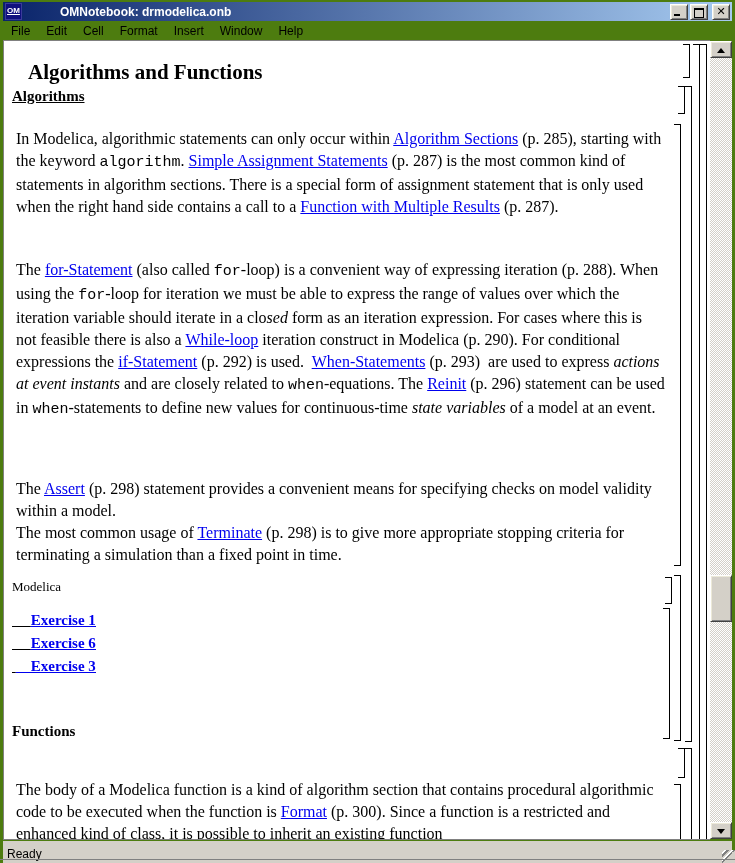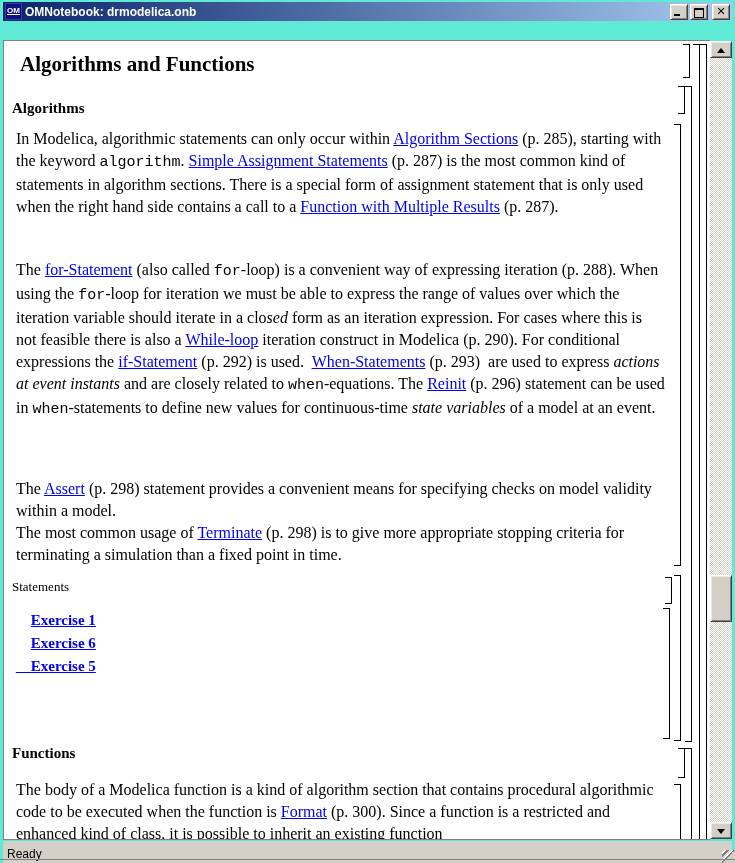--- a/index.html
+++ b/index.html
@@ -1,28 +1,28 @@
 <!DOCTYPE html>
 <html><head>
 <meta charset="utf-8">
 <style>
   html,body{margin:0;padding:0;}
   body{width:735px;height:863px;overflow:hidden;background:#d4d0c8;
        font-family:"Liberation Sans",sans-serif;}
-  .window{position:relative;width:735px;height:863px;background:#5eead4;}
+  .window{position:relative;width:735px;height:863px;background:#4d7c0f;}
 
   
   .titlebar{position:absolute;left:3px;top:2px;right:3px;height:19px;
     background:linear-gradient(to right,#0a246a,#a6caf0);
     display:flex;align-items:center;padding:0 2px;}
   .app-icon{width:15px;height:15px;background:#10107e;border:1px solid #3a3a9a;
     color:#fff;font:bold 8px/14px "Liberation Sans",sans-serif;text-align:center;
     margin-right:3px;flex:none;text-decoration:underline;}
   .title-text{color:#fff;font:bold 12px "Liberation Sans",sans-serif;
-    white-space:nowrap;flex:1;}
+    white-space:nowrap;flex:1;margin-left:35px;}
   .win-buttons{display:flex;gap:2px;flex:none;}
   .win-btn{width:16px;height:14px;background:#d4d0c8;
     border:1px solid;border-color:#fff #404040 #404040 #fff;
     box-shadow:inset 1px 1px 0 #ece9d8, inset -1px -1px 0 #808080;
     position:relative;cursor:pointer;}
   .win-btn.close{margin-left:2px;}
   .g-min{position:absolute;left:3px;bottom:3px;width:6px;height:2px;background:#000;}
   .g-max{position:absolute;left:3px;top:3px;width:8px;height:7px;
     border:1px solid #000;border-top-width:2px;}
   .g-close{position:absolute;left:0;top:0;width:100%;height:100%;
@@ -31,30 +31,30 @@
   
   .menubar{position:absolute;left:3px;top:22px;right:3px;height:18px;
     display:flex;align-items:center;font:12px "Liberation Sans",sans-serif;color:#000;}
   .menu-item{padding:1px 8px;cursor:default;}
 
   
   .content{position:absolute;left:3px;top:40px;width:707px;height:800px;
     background:#fff;border:1px solid #808080;border-right:none;
     box-sizing:border-box;overflow:hidden;
     font-family:"Liberation Serif","DejaVu Serif",serif;color:#000;}
-  .doc-title{position:absolute;left:8px;top:3px;margin:8px;
+  .doc-title{position:absolute;left:8px;top:3px;margin:16px;
     font:bold 21px/24px "Liberation Serif",serif;}
   .sec-head{position:absolute;left:8px;margin:0;
     font:bold 15px/18px "Liberation Serif",serif;}
   .body{position:absolute;left:8px;width:650px;margin:4px;
     font:16px/22px "Liberation Serif",serif;}
   .ex-label{position:absolute;left:8px;margin:0;
     font:13px/16px "Liberation Serif",serif;}
   .ex-list{position:absolute;left:8px;width:400px;
-    font:15px/23px "Liberation Serif",serif;}
+    font:15px/23px "Liberation Serif",serif;text-decoration:underline;}
   .ex-line{height:23px;}
   .doclink{color:#0000ee;text-decoration:underline;cursor:pointer;}
   .exlink{font-weight:bold;}
   .mono{font-family:"Liberation Mono","DejaVu Sans Mono",monospace;font-size:15px;}
   .it{font-style:italic;}
 
   
   .cb{position:absolute;width:8px;border-right:1px solid #000;box-sizing:content-box;}
   .cb::before{content:"";position:absolute;top:0;right:0;width:6px;height:1px;background:#000;}
   .cb::after{content:"";position:absolute;bottom:0;right:0;width:6px;height:1px;background:#000;}
@@ -104,41 +104,50 @@
       </div>
       <div class="win-btn">
         <span class="g-max"></span>
       </div>
       <div class="win-btn close">
         <span class="g-close">✕</span>
       </div>
     </div>
   </div>
 
+  <div class="menubar">
+    <span class="menu-item">File</span>
+    <span class="menu-item">Edit</span>
+    <span class="menu-item">Cell</span>
+    <span class="menu-item">Format</span>
+    <span class="menu-item">Insert</span>
+    <span class="menu-item">Window</span>
+    <span class="menu-item">Help</span>
+  </div>
 
   <div class="content">
     <h1 class="doc-title">Algorithms and Functions</h1>
 
-    <h2 class="sec-head" style="top:58px;">Algorithms</h2>
+    <h2 class="sec-head" style="top:46px;text-decoration:underline;">Algorithms</h2>
 
     <p class="body" style="top:83px;"><span>In Modelica, algorithmic statements can only occur within </span><span class="doclink">Algorithm Sections</span><span> (p. 285), starting with the keyword </span><span class="mono">algorithm</span><span>. </span><span class="doclink">Simple Assignment Statements</span><span> (p. 287) is the most common kind of statements in algorithm sections. There is a special form of assignment statement that is only used when the right hand side contains a call to a </span><span class="doclink">Function with Multiple Results</span><span> (p. 287).</span></p>
 
     <p class="body" style="top:214px;"><span>The </span><span class="doclink">for-Statement</span><span> (also called </span><span class="mono">for</span><span>-loop) is a convenient way of expressing iteration (p. 288). When using the </span><span class="mono">for</span><span>-loop for iteration we must be able to express the range of values over which the iteration variable should iterate in a clo</span><span class="it">sed</span><span> form as an iteration expression. For cases where this is not feasible there is also a </span><span class="doclink">While-loop</span><span> iteration construct in Modelica (p. 290). For conditional expressions the </span><span class="doclink">if-Statement</span><span> (p. 292) is used.&nbsp; </span><span class="doclink">When-Statements</span><span> (p. 293)&nbsp; are used to express </span><span class="it">actions at event instants</span><span> and are closely related to </span><span class="mono">when</span><span>-equations. The </span><span class="doclink">Reinit</span><span> (p. 296) statement can be used in </span><span class="mono">when</span><span>-statements to define new values for continuous-time </span><span class="it">state variables</span><span> of a model at an event.</span></p>
 
     <p class="body" style="top:433px;"><span>The </span><span class="doclink">Assert</span><span> (p. 298) statement provides a convenient means for specifying checks on model validity within a model.</span><br><span>The most common usage of </span><span class="doclink">Terminate</span><span> (p. 298) is to give more appropriate stopping criteria for terminating a simulation than a fixed point in time.</span></p>
 
-    <p class="ex-label" style="top:538px;">Statements</p>
+    <p class="ex-label" style="top:538px;">Modelica</p>
 
     <div class="ex-list" style="top:568px;">
       <div class="ex-line"><span>&nbsp;&nbsp;&nbsp;&nbsp;&nbsp;</span><span class="doclink exlink">Exercise 1</span></div>
       <div class="ex-line"><span>&nbsp;&nbsp;&nbsp;&nbsp;&nbsp;</span><span class="doclink exlink">Exercise 6</span></div>
-      <div class="ex-line"><span>&nbsp;</span><span class="doclink exlink">&nbsp;&nbsp;&nbsp;&nbsp;Exercise 5</span></div>
+      <div class="ex-line"><span>&nbsp;</span><span class="doclink exlink">&nbsp;&nbsp;&nbsp;&nbsp;Exercise 3</span></div>
     </div>
 
-    <h2 class="sec-head" style="top:703px;">Functions</h2>
+    <h2 class="sec-head" style="top:681px;">Functions</h2>
 
     <p class="body" style="top:734px;"><span>The body of a Modelica function is a kind of algorithm section that contains procedural algorithmic code to be executed when the function is </span><span class="doclink">Format</span><span> (p. 300). Since a function is a restricted and enhanced kind of class, it is possible to inherit an existing function</span></p>
 
     <div class="cb nobot" style="left:694px;top:3px;height:795px;"></div>
     <div class="cb nobot" style="left:687px;top:3px;height:795px;"></div>
     <div class="cb" style="left:677px;top:3px;height:34px;"></div>
     <div class="cb" style="left:679px;top:45px;height:656px;"></div>
     <div class="cb" style="left:672px;top:45px;height:28px;"></div>
     <div class="cb" style="left:668px;top:83px;height:442px;"></div>
     <div class="cb" style="left:668px;top:534px;height:166px;"></div>

